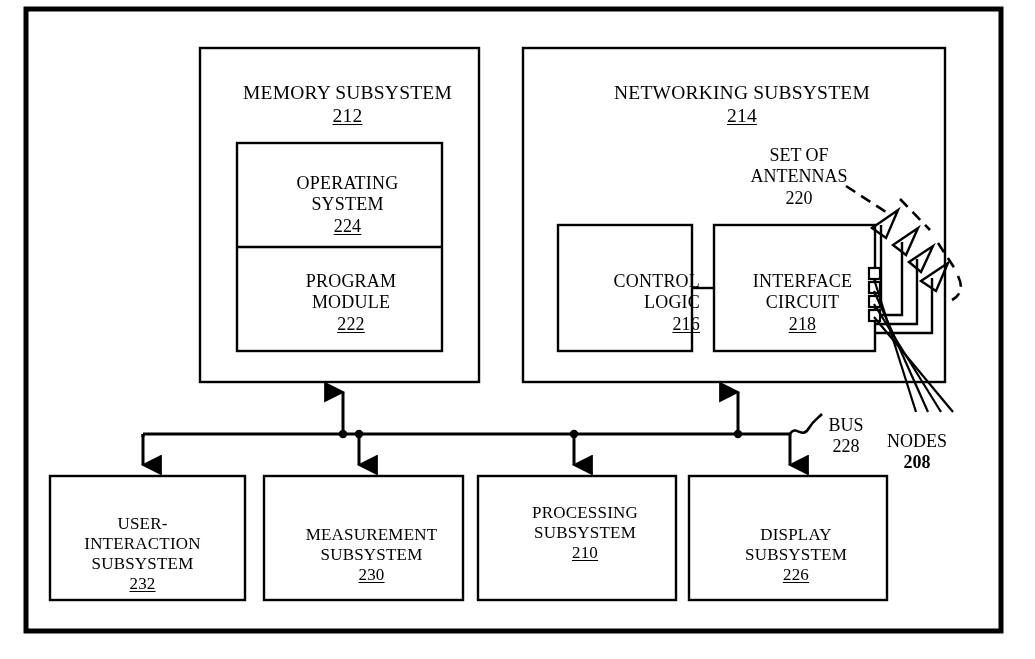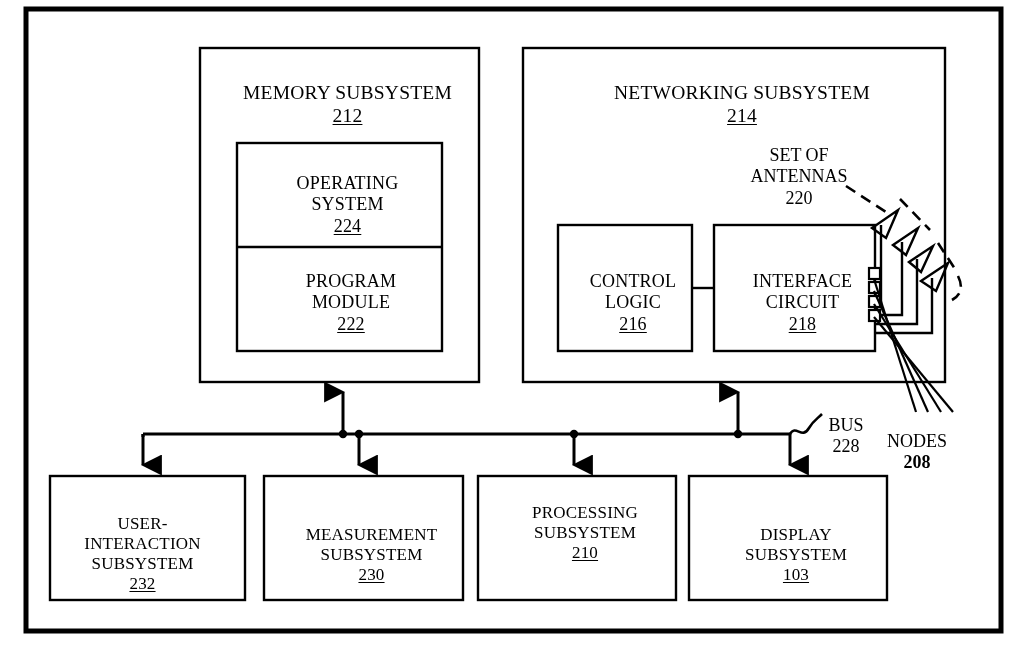--- a/index.html
+++ b/index.html
@@ -167,21 +167,21 @@
     <span>PROGRAM
 MODULE</span>
     <span class="refnum">222</span>
   </div>
 
   <div class="boxlabel lbl-big" style="left:523px; top:58px; width:422px;">
     <span>NETWORKING SUBSYSTEM</span>
     <span class="refnum">214</span>
   </div>
 
-  <div class="boxlabel lbl-mid" style="left:558px; top:250px; width:134px;">
+  <div class="boxlabel lbl-mid" style="left:558px; top:250px; width:134px;text-align:right;">
     <span>CONTROL
 LOGIC</span>
     <span class="refnum">216</span>
   </div>
 
   <div class="boxlabel lbl-mid" style="left:714px; top:250px; width:161px;">
     <span>INTERFACE
 CIRCUIT</span>
     <span class="refnum">218</span>
   </div>
@@ -217,16 +217,16 @@
 
   <div class="boxlabel lbl-sm" style="left:478px; top:483px; width:198px;">
     <span>PROCESSING
 SUBSYSTEM</span>
     <span class="refnum">210</span>
   </div>
 
   <div class="boxlabel lbl-sm" style="left:689px; top:505px; width:198px;">
     <span>DISPLAY
 SUBSYSTEM</span>
-    <span class="refnum">103</span>
+    <span class="refnum">226</span>
   </div>
 
 </div>
 
 </body></html>

